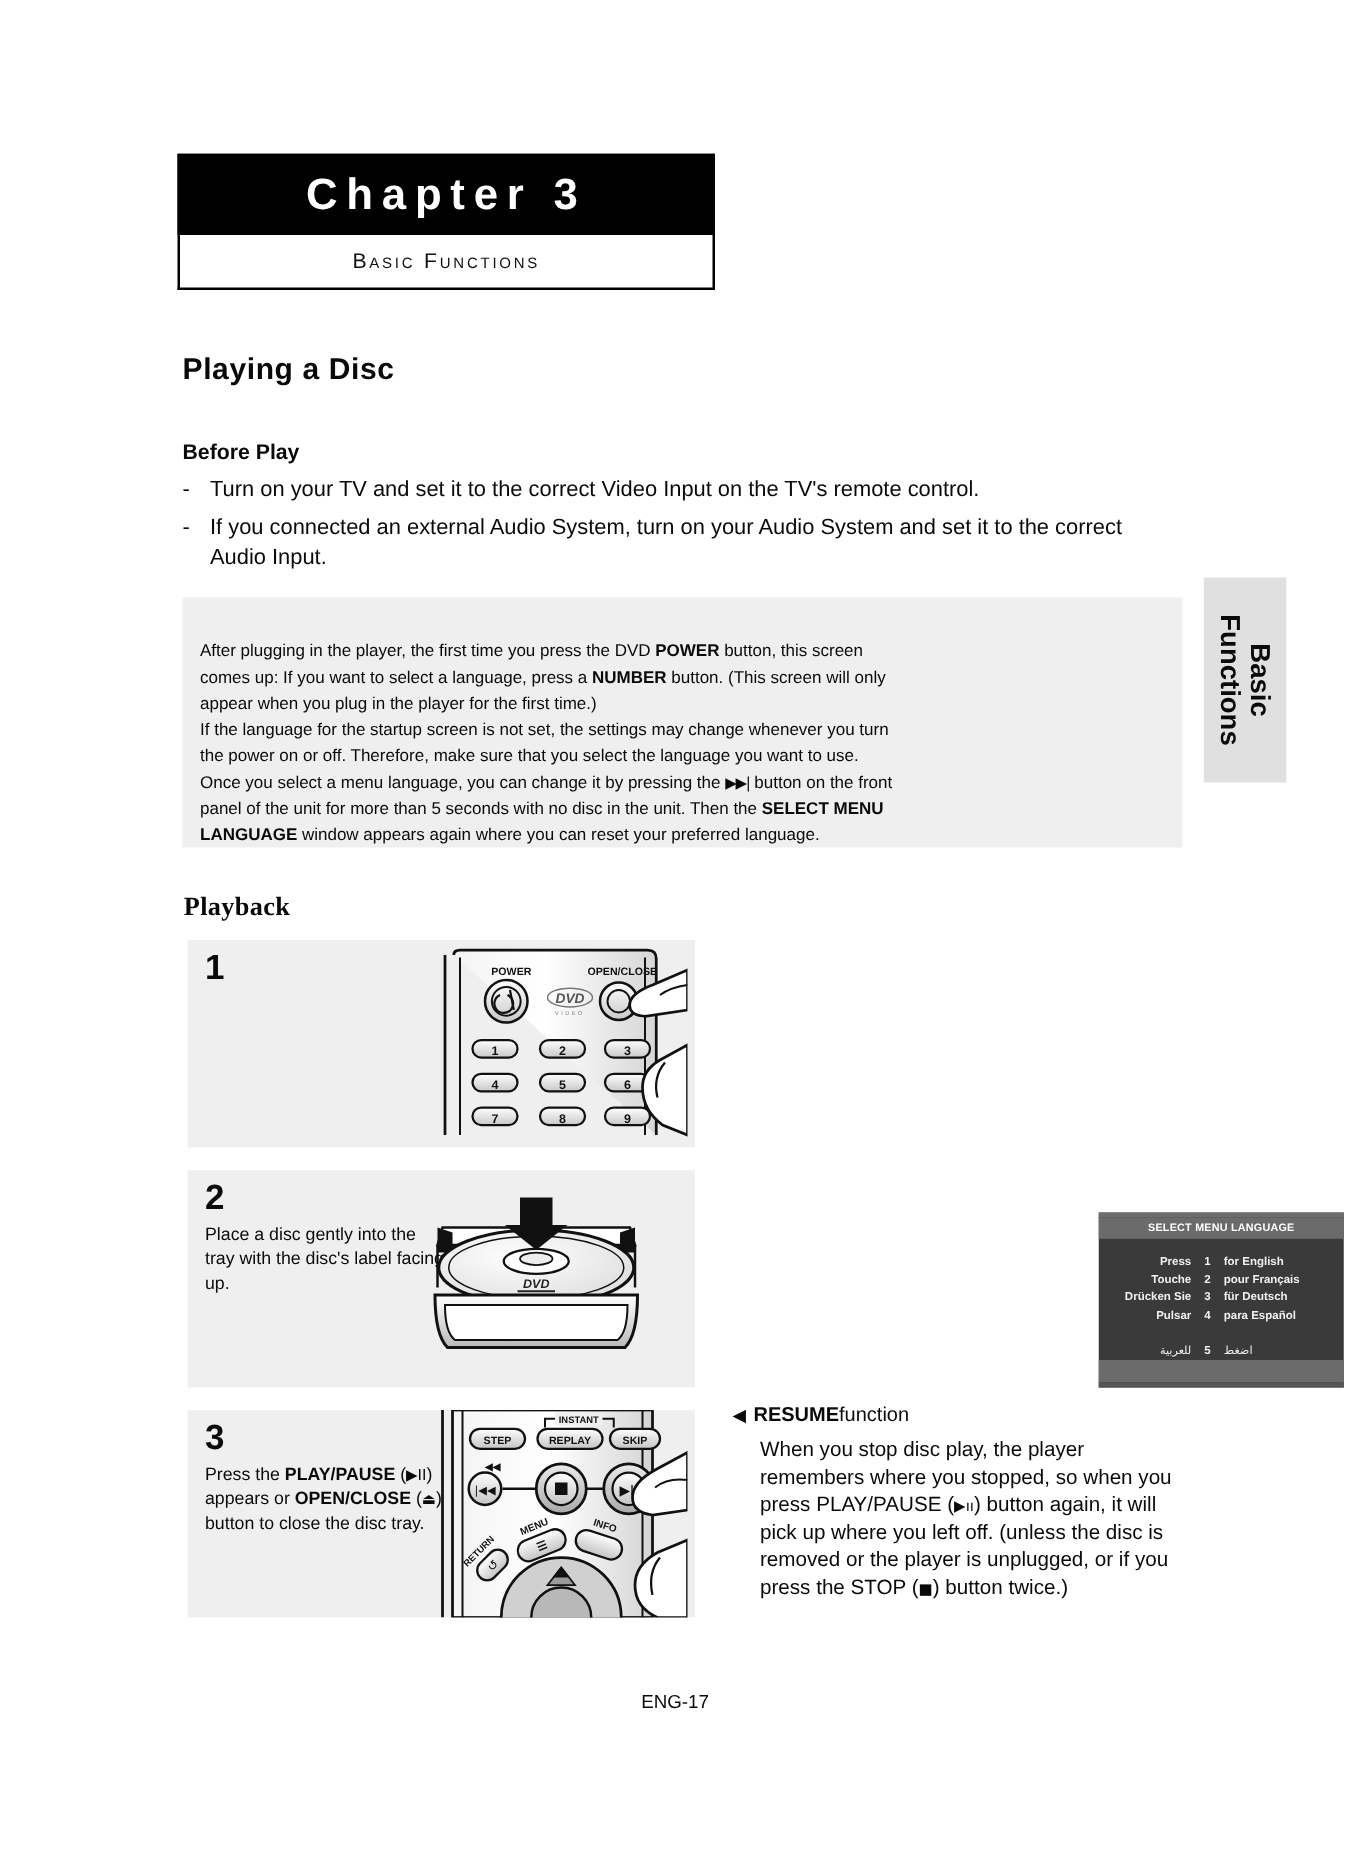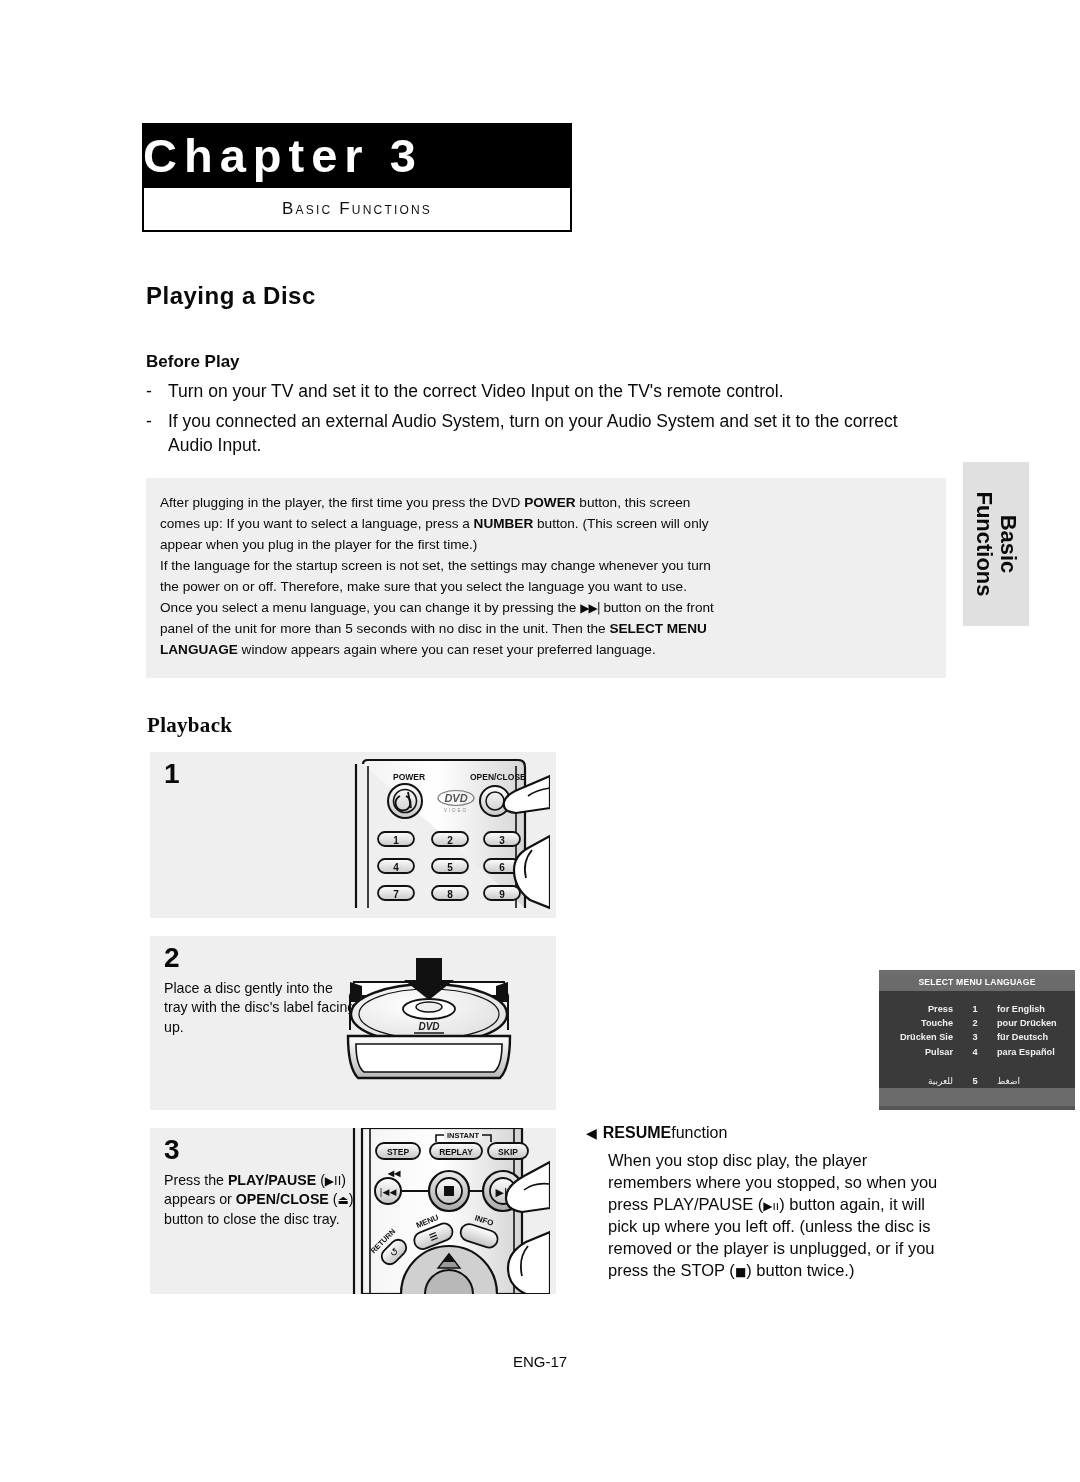--- a/index.html
+++ b/index.html
@@ -10,22 +10,22 @@
     -webkit-font-smoothing:antialiased;
   }
 
   
   #chapter-header{
     position:absolute;left:142px;top:123px;width:430px;
   }
   .chapter-black{
     background:#000;color:#fff;
     height:63px;line-height:63px;
-    text-align:left;
-    font-size:47px;font-weight:bold;
+    text-align:center;
+    font-size:35px;font-weight:bold;
     letter-spacing:7px;
     border:1px solid #000;
   }
   .chapter-white{
     background:#fff;color:#111;
     height:42px;line-height:42px;
     text-align:center;
     border:2px solid #000;border-top:none;
     font-size:17px;font-weight:normal;
     letter-spacing:2.2px;
@@ -51,41 +51,41 @@
   }
   .dash-item .dash{width:22px;flex:0 0 22px;}
   .dash-item .dtext{flex:1;}
 
   
   #note-panel{
     position:absolute;left:146px;top:478px;width:800px;height:200px;
     background:#efefef;
   }
   #note-text{
-    position:absolute;left:14px;top:14px;width:555px;
+    position:absolute;left:14px;top:32px;width:555px;
     font-size:13.6px;line-height:1.55;
   }
   #note-text p{margin:0;}
   #note-text b{font-weight:bold;}
   .ff-glyph{font-family:"DejaVu Sans", sans-serif;font-size:12px;letter-spacing:-1px;}
 
   
   #osd-screen{
     position:absolute;left:733px;top:492px;width:196px;height:140px;
     background:#3a3a3a;
   }
   #osd-top-bar{height:4px;background:#6e6e6e;}
   #osd-title{
     background:#6b6b6b;color:#fff;text-align:center;
     font-size:8.6px;font-weight:bold;letter-spacing:0.2px;
     height:17px;line-height:17px;
   }
   #osd-body{padding-top:13px;}
   .osd-row{
-    display:flex;justify-content:space-between;align-items:baseline;
+    display:flex;justify-content:flex-start;align-items:baseline;
     font-size:9.2px;color:#f0f0f0;font-weight:bold;margin-bottom:4.2px;
   }
   .osd-row .c1{width:74px;text-align:right;padding-right:7px;}
   .osd-row .c2{width:12px;text-align:center;}
   .osd-row .c3{width:78px;text-align:left;padding-left:7px;}
   .osd-row.ar .c1,.osd-row.ar .c3{font-family:"DejaVu Sans", sans-serif;font-weight:normal;font-size:9px;margin-top:15px;}
   #osd-bottom{
     position:absolute;left:0;bottom:4px;width:100%;height:18px;background:#6b6b6b;
   }
   #osd-foot{position:absolute;left:0;bottom:0;width:100%;height:4px;background:#555;}
@@ -195,21 +195,21 @@
     <div id="osd-title">SELECT MENU LANGUAGE</div>
     <div id="osd-body">
       <div class="osd-row">
         <span class="c1">Press</span>
         <span class="c2">1</span>
         <span class="c3">for English</span>
       </div>
       <div class="osd-row">
         <span class="c1">Touche</span>
         <span class="c2">2</span>
-        <span class="c3">pour Drücken</span>
+        <span class="c3">pour Français</span>
       </div>
       <div class="osd-row">
         <span class="c1">Drücken Sie</span>
         <span class="c2">3</span>
         <span class="c3">für Deutsch</span>
       </div>
       <div class="osd-row">
         <span class="c1">Pulsar</span>
         <span class="c2">4</span>
         <span class="c3">para Español</span>

